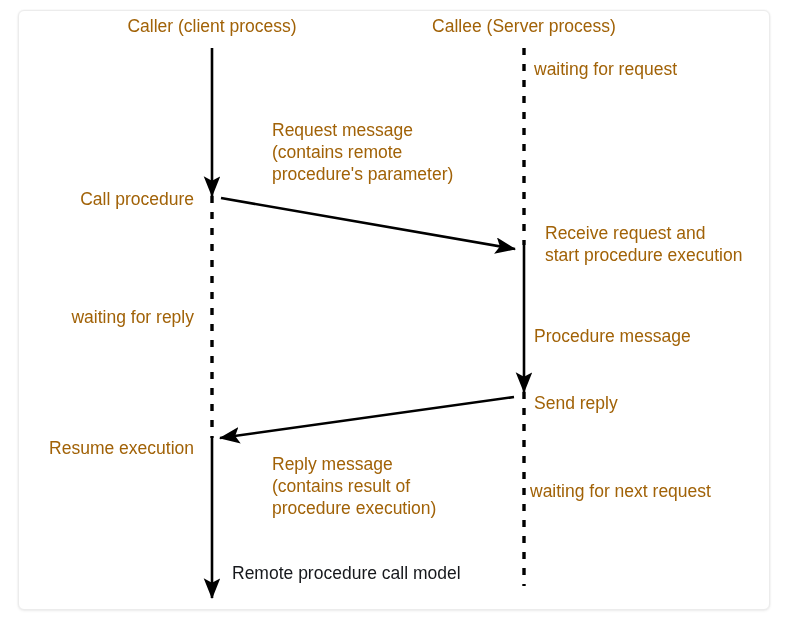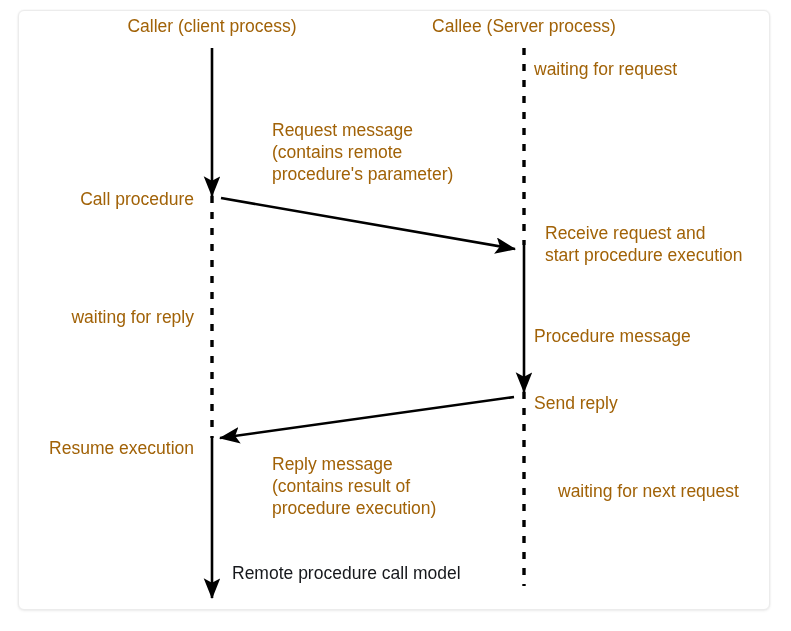--- a/index.html
+++ b/index.html
@@ -80,15 +80,15 @@
 (contains result of
 procedure execution)</div>
     <div class="diagram-label" style="top: 58px; left: 534px; text-align: right;">waiting for request</div>
     <div class="diagram-label" style="top: 188px; right: 597px; text-align: right;">Call procedure</div>
     <div class="diagram-label" style="top: 222px; left: 534px; text-align: left; margin-left: 11px;">Receive request and
 start procedure execution</div>
     <div class="diagram-label" style="top: 298px; right: 597px; text-align: right; margin-top: 8px;">waiting for reply</div>
     <div class="diagram-label" style="top: 325px; left: 534px; text-align: left;">Procedure message</div>
     <div class="diagram-label" style="top: 392px; left: 534px; text-align: left;">Send reply</div>
     <div class="diagram-label" style="top: 437px; right: 597px; text-align: center;">Resume execution</div>
-    <div class="diagram-label" style="top: 480px; left: 530px; text-align: center; margin-left: 28px;">waiting for next request</div>
+    <div class="diagram-label" style="top: 480px; left: 530px; text-align: center;">waiting for next request</div>
     <div class="diagram-label caption-black" style="top: 562px; left: 232px; text-align: left;">Remote procedure call model</div>
   </div>
 
 </body></html>

